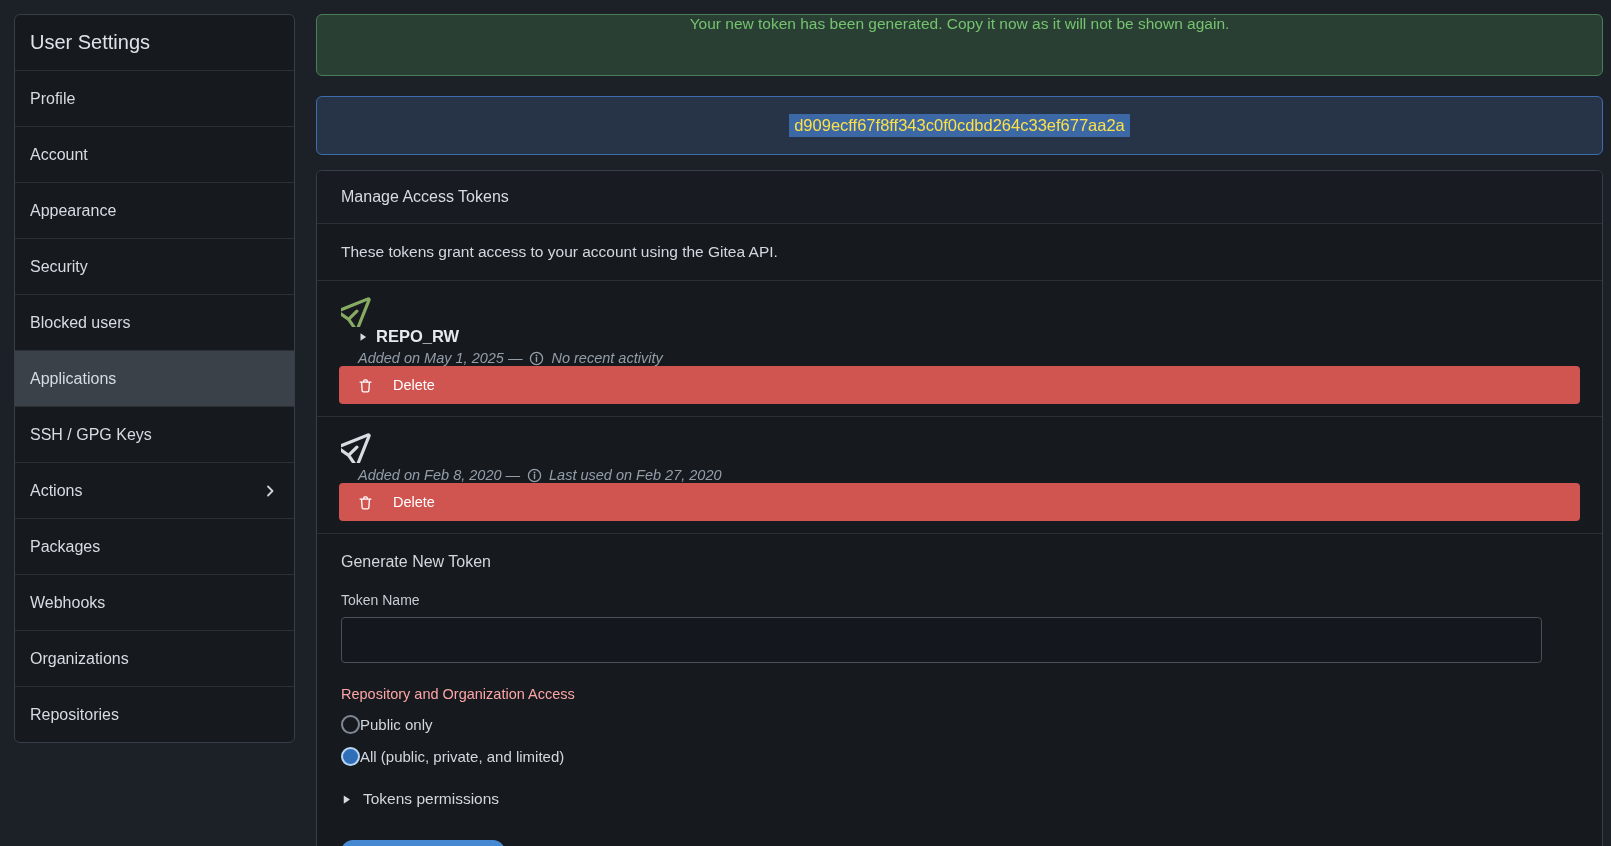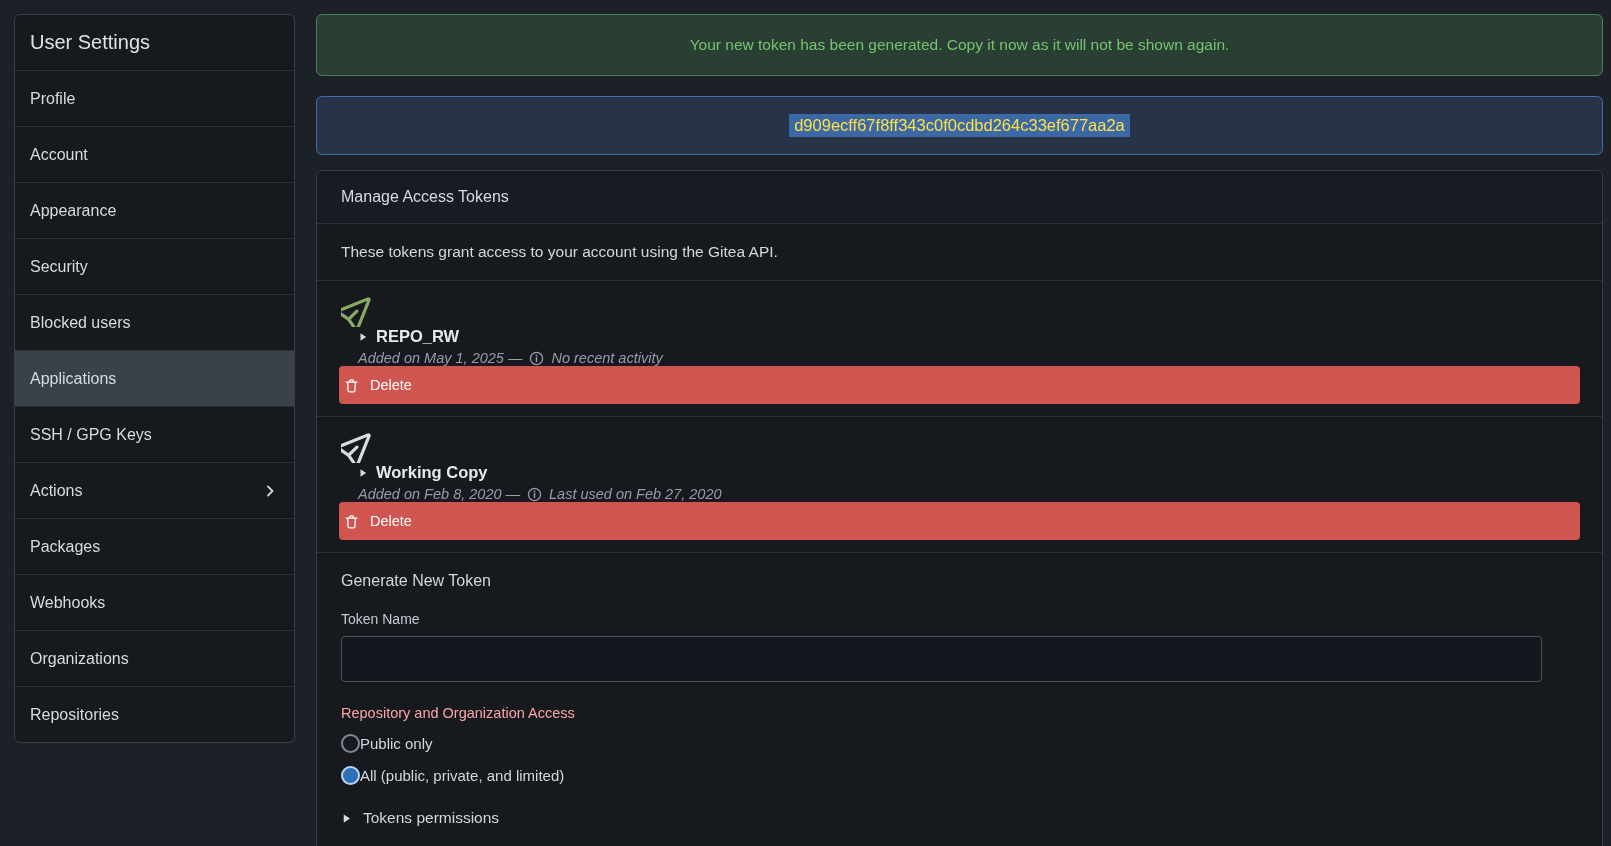--- a/index.html
+++ b/index.html
@@ -26,21 +26,21 @@
     justify-content:space-between; cursor:pointer;
   }
   .side-item.title { font-size:20px; color:#dde3e9; }
   .side-item.active { background:#3b4149; }
   .side-chevron { display:flex; align-items:center; }
 
   
   .main { flex:1; min-width:0; }
 
   .flash {
-    height:62px; display:flex; align-items:center; justify-content:center;
+    height:62px; display:flex; justify-content:center;
     background:#2a3f34; border:1px solid #4b7d56; border-radius:6px;
     color:#75c36f; font-size:15.5px; margin-bottom:20px;
   }
   .token-box {
     height:59px; display:flex; align-items:center; justify-content:center;
     background:#273347; border:1px solid #3e6cac; border-radius:6px;
     margin-bottom:15px; font-size:16.5px;
   }
   .token-selected {
     background:#3c69a6; color:#fde047; padding:2px 5px;
@@ -68,23 +68,23 @@
   .row-text { margin-left:19px; flex:1; min-width:0; }
   .row-title {
     display:flex; align-items:center; gap:8px;
     font-size:16.5px; font-weight:bold; color:#e6eaee;
   }
   .row-meta {
     display:flex; align-items:center; gap:7px; margin-top:4px;
     font-style:italic; font-size:14.5px; color:#949ea8;
   }
   .delete-btn {
-    flex:none; display:flex; align-items:center; gap:11px;
+    flex:none; display:flex; align-items:center; gap:20px;
     background:#d05550; color:#fff; border:none; border-radius:4px;
-    padding:11px 5px; font-size:14.5px; cursor:pointer;
+    padding:11px 19px; font-size:14.5px; cursor:pointer;
     font-family:inherit;
   }
 
   
   .form-section { padding:19px 24px 24px 24px; }
   .section-title { font-size:16px; color:#d2d8de; margin-bottom:21px; }
   .field-label { font-size:14px; color:#c6ccd4; font-weight:500; margin-bottom:9px; }
   .text-input {
     display:block; width:calc(100% - 36px); height:46px;
     background:#14171d; border:1px solid #4a5058; border-radius:4px;
@@ -255,28 +255,20 @@
       <span>Delete</span>
     </button>
   </div>
           <div class="token-row">
     <span class="plane-wrap">
       <svg viewBox="0 0 16 16" width="34" height="34">
         <path transform="rotate(-45 8 8)" d="M.989 8 .064 2.68a1.342 1.342 0 0 1 1.85-1.462l13.402 5.744a1.13 1.13 0 0 1 0 2.076L1.913 14.782a1.343 1.343 0 0 1-1.85-1.463L.99 8Zm.603-5.288L2.38 7.25h4.87a.75.75 0 0 1 0 1.5H2.38l-.788 4.538L13.929 8Z" fill="#d7dde3"></path>
       </svg>
     </span>
     <div class="row-text">
-      <div class="row-title">
-        <span style="display:flex;">
-          <svg viewBox="0 0 16 16" width="10" height="10">
-                    <path fill="#d6dbe1" d="M4 2l9 6-9 6z"></path>
-                  </svg>
-        </span>
-        <span>Working Copy</span>
-      </div>
       <div class="row-meta">
         <span>Added on Feb 8, 2020 —</span>
         <span style="display:flex;">
           <svg viewBox="0 0 16 16" width="15" height="15">
             <circle cx="8" cy="8" r="6.5" fill="none" stroke="#949ea8" stroke-width="1.4"></circle>
             <path d="M8 7v4.2" stroke="#949ea8" stroke-width="1.6" stroke-linecap="round"></path>
             <circle cx="8" cy="4.7" r="1" fill="#949ea8"></circle>
           </svg>
         </span>
         <span>Last used on Feb 27, 2020</span>

